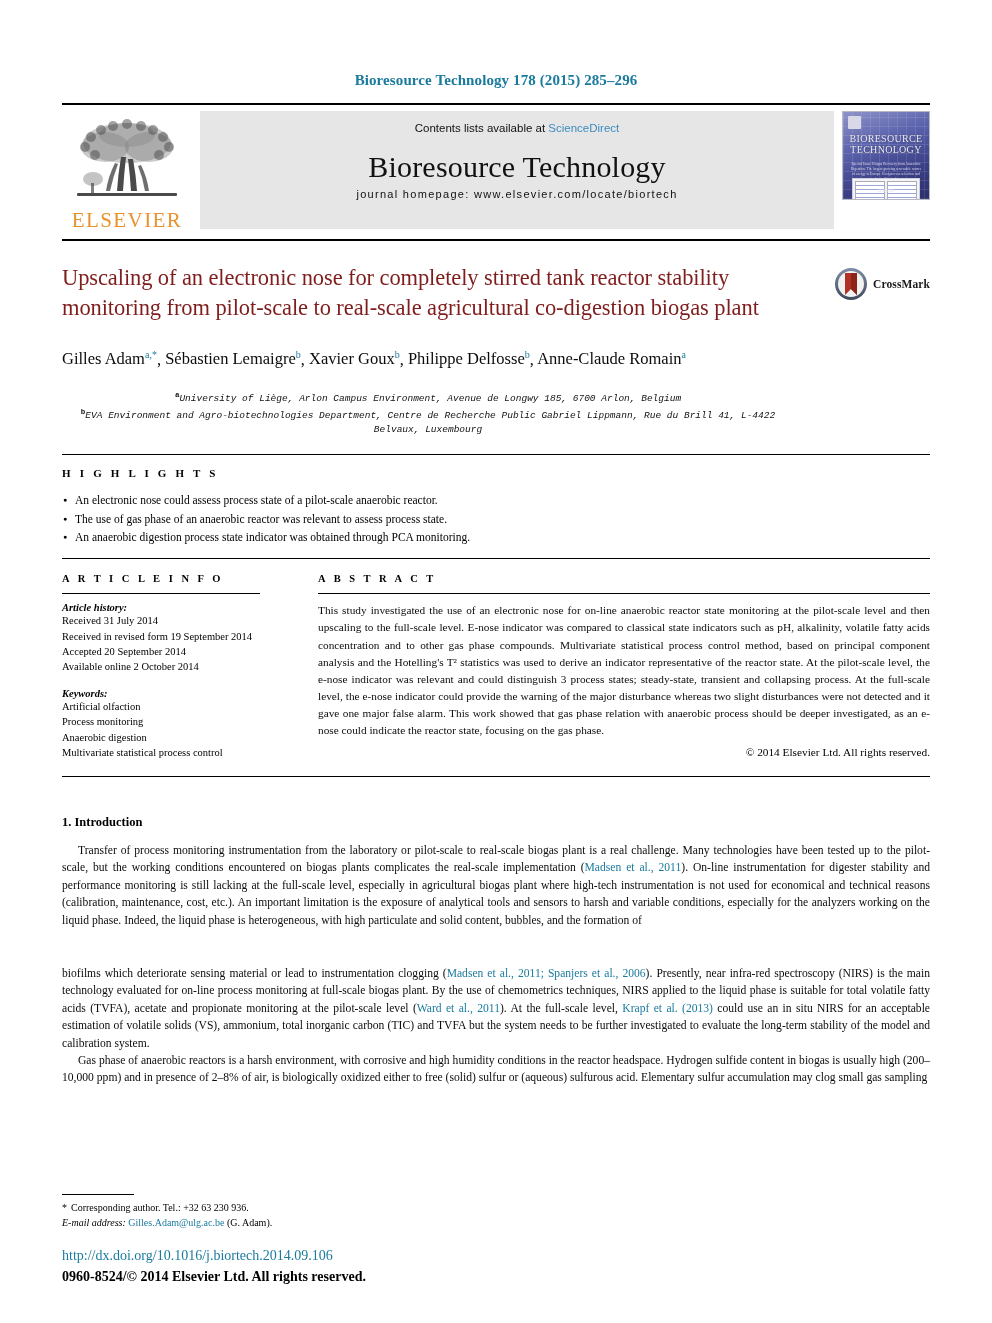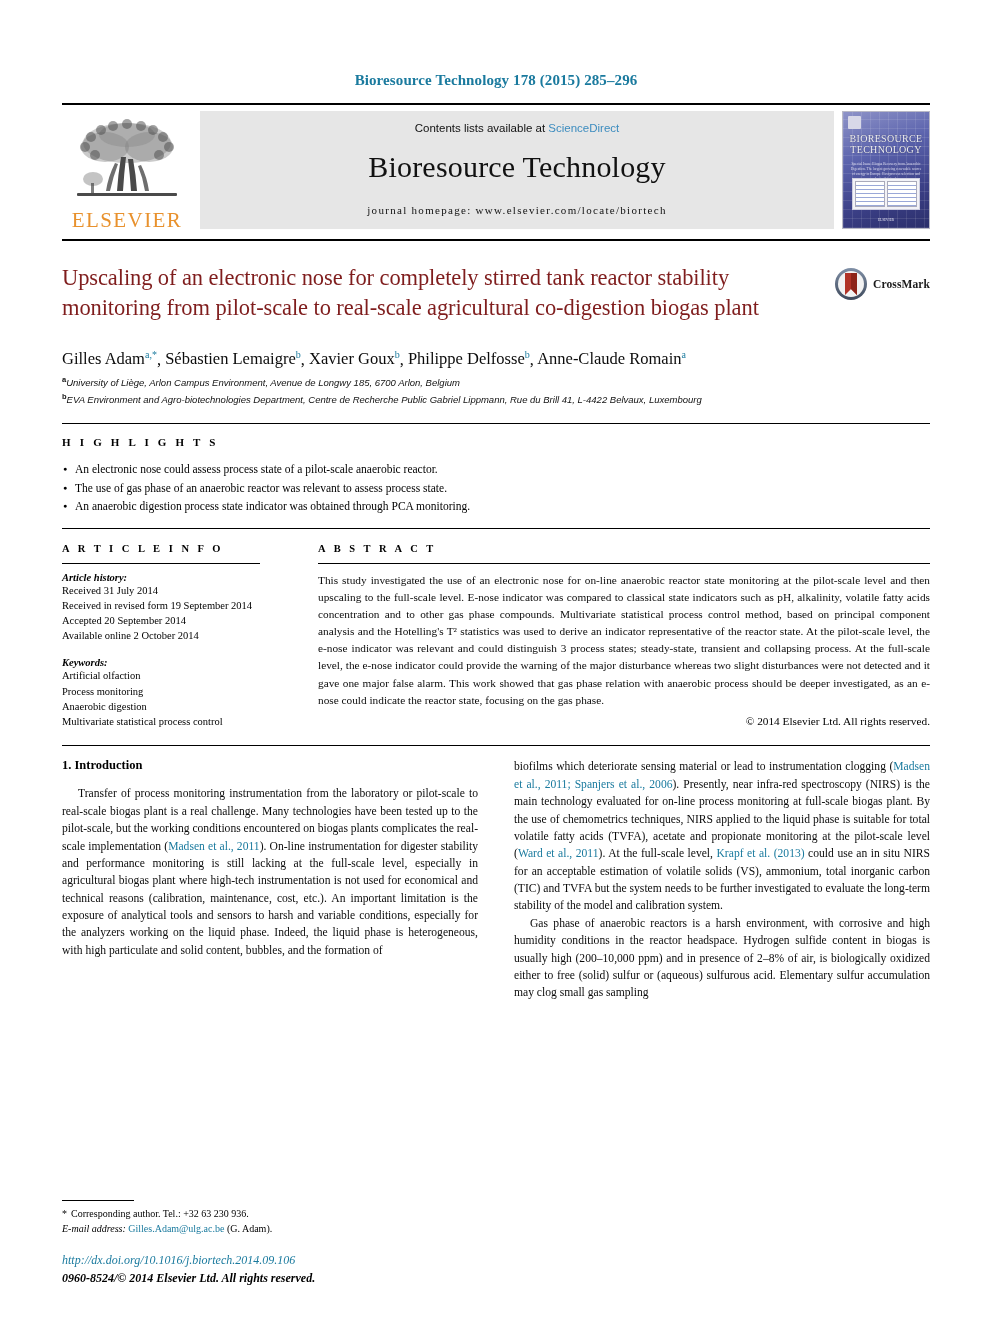--- a/index.html
+++ b/index.html
@@ -81,31 +81,31 @@
     color: #3c8cbf;
   }
   .journal-name {
     font-family: "Liberation Serif", serif;
     font-size: 30px;
     margin-top: 16px;
     color: #111;
     letter-spacing: 0.2px;
   }
   .homepage-line {
-    font-family: Liberation Serif, serif;
+    font-family: Liberation Sans, sans-serif;
     font-size: 11px;
     letter-spacing: 1.3px;
-    margin-top: 20px;
+    margin-top: 4px;
     color: #111;
   }
 
   .cover-thumb {
     flex: 0 0 88px;
     width: 88px;
-    height: 118px;
+    height: 89px;
     position: relative;
     border: 1px solid #b9b9c6;
     background: linear-gradient(160deg, #8e93c8 0%, #5b63ad 35%, #3b3f86 70%, #2b2f6b 100%);
     overflow: hidden;
   }
   .cover-grid {
     position: absolute; inset: 0;
     background-image:
       repeating-linear-gradient(0deg, rgba(255,255,255,.10) 0 1px, transparent 1px 9px),
       repeating-linear-gradient(90deg, rgba(255,255,255,.10) 0 1px, transparent 1px 9px);
@@ -202,26 +202,27 @@
   .authors {
     font-family: "Liberation Serif", serif;
     font-size: 16.5px;
     margin-top: 24px;
     line-height: 1.3;
     color: #0b0b0b;
   }
   .authors sup { font-size: 10px; color: #1a7a9e; }
 
   .affiliations {
-    margin-top: 4px;
-    font-family: Liberation Sans, sans-serif;
+    margin-top: 20px;
+    font-family: Liberation Mono, monospace;
     font-style: italic;
     font-size: 9.5px;
     line-height: 1.55;
     color: #111;
+    text-align: center;
   }
   .affiliations sup { font-style: normal; font-weight: bold; font-size: 7.5px; }
 
   
   .sec-rule {
     border-top: 1px solid #000;
     margin-top: 16px;
   }
   .sec-label {
     font-family: "Liberation Serif", serif;
@@ -303,22 +304,23 @@
     margin-top: 6px;
   }
 
   
   .body-rule {
     border-top: 1px solid #000;
     margin-top: 16px;
   }
   .body-cols {
     display: flex;
-    margin-top: 12px;
+    margin-top: 38px;
     gap: 36px;
+    flex-direction: column;
   }
   .body-col { flex: 1 1 0; min-width: 0; position: relative; }
   h2.sec-title {
     font-family: "Liberation Serif", serif;
     font-size: 12.5px;
     font-weight: bold;
     margin: 0 0 12px 0;
   }
   p.body-par {
     font-family: "Liberation Serif", serif;
@@ -348,23 +350,22 @@
     font-family: "Liberation Serif", serif;
     font-size: 10px;
     line-height: 1.5;
   }
   .footnote .star { margin-right: 4px; }
   .footnote em { font-style: italic; }
   .link { color: #1a7a9e; }
   .doi-block {
     margin-top: 16px;
     font-family: "Liberation Serif", serif;
-    font-size: 12px;
+    font-size: 14px;
     line-height: 1.45;
-    font-style: italic;
   }
   .doi-block .doi { color: #1a7a9e; }
   .doi-block .issn { font-weight: bold; }
 </style>
 </head>
 <body>
 
 <div class="page">
 
   <div class="running-head">Bioresource Technology 178 (2015) 285–296</div>

